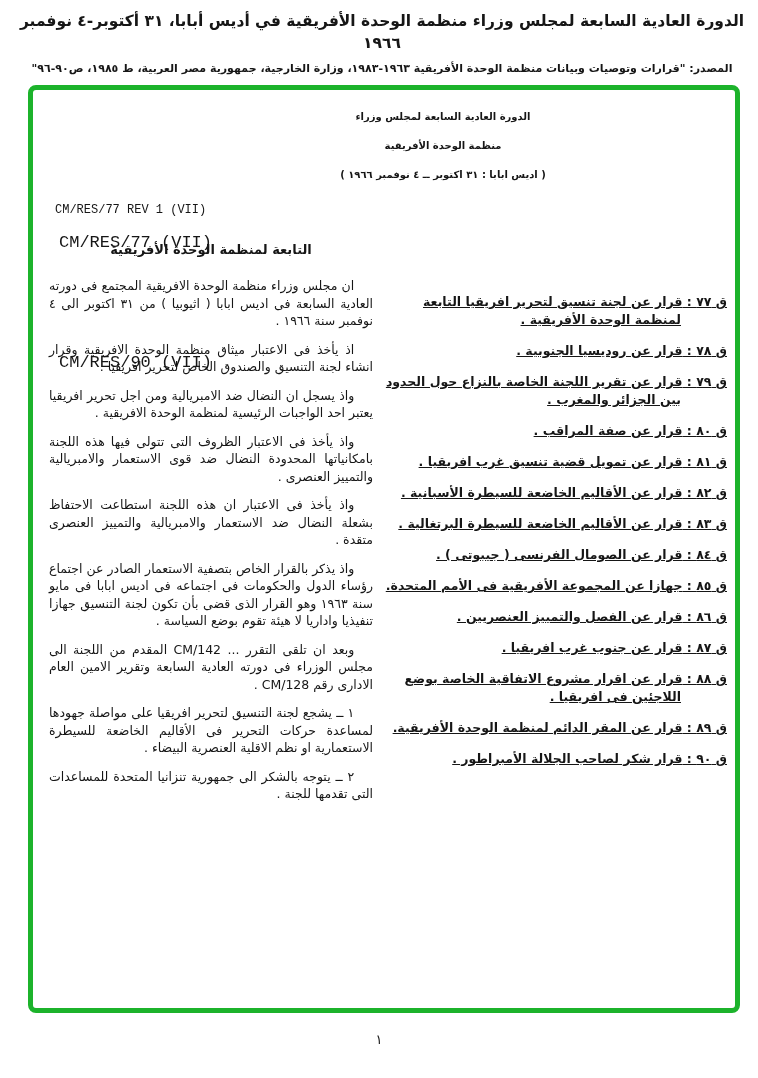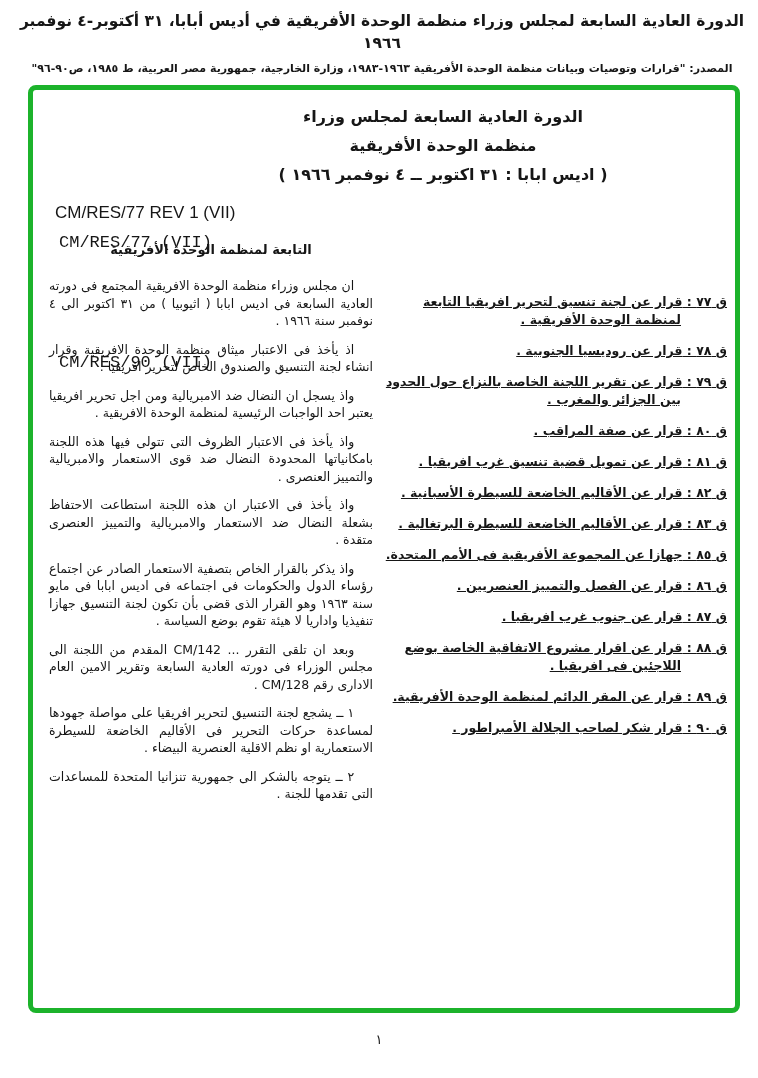--- a/index.html
+++ b/index.html
@@ -24,28 +24,28 @@
     border:5px solid #1cb32b;border-radius:8px;background:#ffffff;
   }
   
   .ref-codes{
     position:absolute;left:26px;top:18px;
     font-family:"Liberation Mono","DejaVu Sans Mono",monospace;
     font-size:17px;line-height:30px;direction:ltr;white-space:pre;
   }
   .rev-code{
     position:absolute;left:22px;top:113px;
-    font-family:Liberation Sans, sans-serif;
-    font-size:17px;direction:ltr;white-space:pre;
+    font-family:Liberation Mono, monospace;
+    font-size:12px;direction:ltr;white-space:pre;
   }
   
   .session-title{
     position:absolute;left:205px;top:12px;width:410px;
     direction:rtl;text-align:center;font-weight:bold;
-    font-size:16px;line-height:29px;
+    font-size:10px;line-height:29px;
   }
   
   .left-col{
     position:absolute;left:16px;top:150px;width:324px;direction:rtl;
   }
   .res-title{
     text-align:center;font-weight:bold;font-size:13px;line-height:19px;
     margin-bottom:18px;
   }
   .paragraph{
@@ -135,20 +135,21 @@
       <div class="res-item"><span class="num">ق ٧٩</span><span> : </span><span>قرار عن تقرير اللجنة الخاصة بالنزاع حول الحدود بين الجزائر والمغرب .</span></div>
 
       <div class="res-item"><span class="num">ق ٨٠</span><span> : </span><span>قرار عن صفة المراقب .</span></div>
 
       <div class="res-item"><span class="num">ق ٨١</span><span> : </span><span>قرار عن تمويل قضية تنسيق غرب افريقيا .</span></div>
 
       <div class="res-item"><span class="num">ق ٨٢</span><span> : </span><span>قرار عن الأقاليم الخاضعة للسيطرة الأسبانية .</span></div>
 
       <div class="res-item"><span class="num">ق ٨٣</span><span> : </span><span>قرار عن الأقاليم الخاضعة للسيطرة البرتغالية .</span></div>
 
+      <div class="res-item"><span class="num">ق ٨٤</span><span> : </span><span>قرار عن الصومال الفرنسى ( جيبوتى ) .</span></div>
 
       <div class="res-item"><span class="num">ق ٨٥</span><span> : </span><span>جهازا عن المجموعة الأفريقية فى الأمم المتحدة.</span></div>
 
       <div class="res-item"><span class="num">ق ٨٦</span><span> : </span><span>قرار عن الفصل والتمييز العنصريين .</span></div>
 
       <div class="res-item"><span class="num">ق ٨٧</span><span> : </span><span>قرار عن جنوب غرب افريقيا .</span></div>
 
       <div class="res-item"><span class="num">ق ٨٨</span><span> : </span><span>قرار عن اقرار مشروع الاتفاقية الخاصة بوضع اللاجئين فى افريقيا .</span></div>
 
       <div class="res-item"><span class="num">ق ٨٩</span><span> : </span><span>قرار عن المقر الدائم لمنظمة الوحدة الأفريقية.</span></div>

